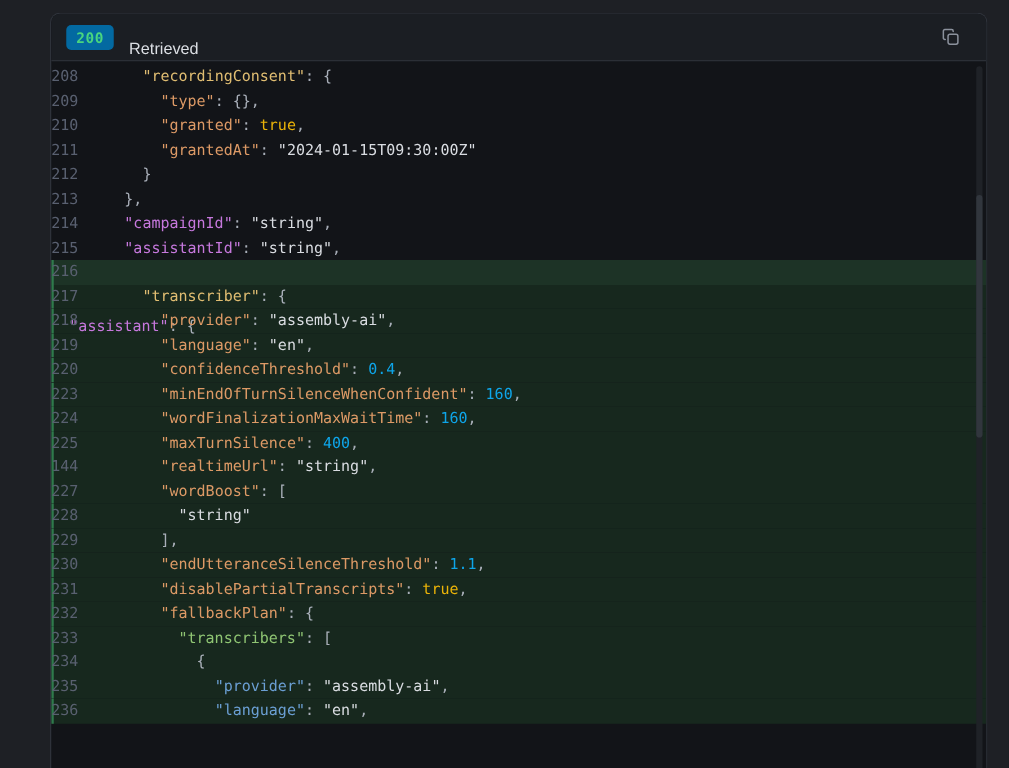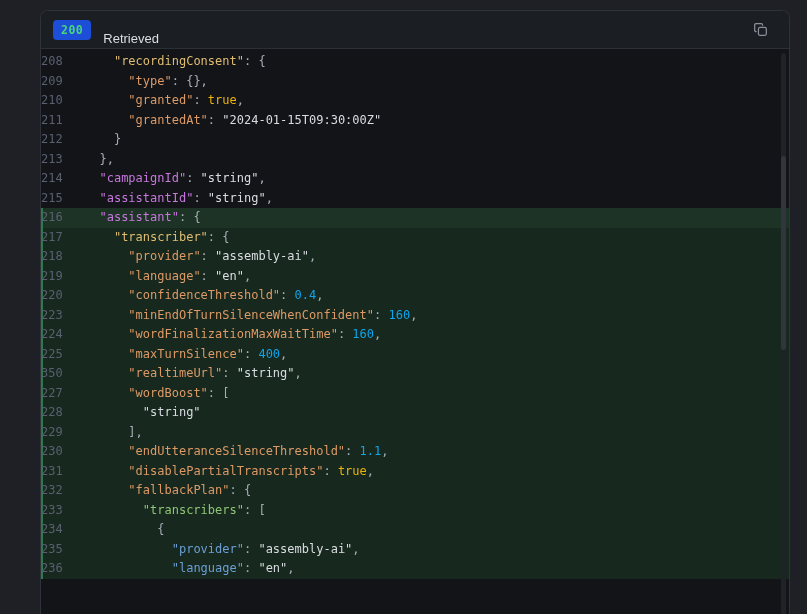--- a/index.html
+++ b/index.html
@@ -19,40 +19,40 @@
   .panel-header {
     height:38px;
     display:flex; align-items:center; gap:12px;
     padding:0 16px 0 12px;
     background:#1b1e23;
     border-bottom:1px solid #2b2f36;
   }
   .badge {
     font-family:"DejaVu Sans Mono", monospace;
     font-size:11.5px; font-weight:bold;
-    color:#49d57f; background:#1d4ed8;
+    color:#49d57f; background:#0369a1;
     padding:3px 8px; border-radius:4px;
     letter-spacing:.5px;
   }
   .status-label { font-size:13px; color:#dcdfe4; font-weight:400;margin-top:18px; }
   .copy-btn {
     margin-left:auto; width:26px; height:26px;
     display:flex; align-items:center; justify-content:center;
     background:transparent; border:none; border-radius:4px;
     color:#8b919c; cursor:pointer;
   }
   .code {
     position:relative;
     padding-top:3px;
     font-family:"DejaVu Sans Mono", monospace;
     font-size:12px; line-height:19.5px;
   }
   .code-line { display:flex; height:19.5px; }
   .code-line.hl { background:#17281e; box-shadow: inset 2px 0 0 #2f7a4c; }
-  .code-line.hl-first { background:#1d3326; }
+  .code-line.hl-first { background:#1d3326;flex-direction:column; }
   .ln {
     width:44px; flex:0 0 44px;
     padding-right:12px;
     color:#596070; user-select:none;
   }
   .code-text { white-space:pre; color:#a9afb9; }
   .tk-k1 { color:#c678dd; }
   .tk-k2 { color:#e0bd72; }
   .tk-k3 { color:#dd9a66; }
   .tk-k4 { color:#8fc573; }
@@ -146,21 +146,21 @@
         </div>
         <div class="code-line hl">
           <span class="ln">224</span>
           <span class="code-text">      <span class="tk-k3">"wordFinalizationMaxWaitTime"</span><span class="tk-p">: </span><span class="tk-n">160</span><span class="tk-p">,</span></span>
         </div>
         <div class="code-line hl">
           <span class="ln">225</span>
           <span class="code-text">      <span class="tk-k3">"maxTurnSilence"</span><span class="tk-p">: </span><span class="tk-n">400</span><span class="tk-p">,</span></span>
         </div>
         <div class="code-line hl">
-          <span class="ln">350</span>
+          <span class="ln">144</span>
           <span class="code-text">      <span class="tk-k3">"realtimeUrl"</span><span class="tk-p">: </span><span class="tk-s">"string"</span><span class="tk-p">,</span></span>
         </div>
         <div class="code-line hl">
           <span class="ln">227</span>
           <span class="code-text">      <span class="tk-k3">"wordBoost"</span><span class="tk-p">: [</span></span>
         </div>
         <div class="code-line hl">
           <span class="ln">228</span>
           <span class="code-text">        <span class="tk-s">"string"</span></span>
         </div>

